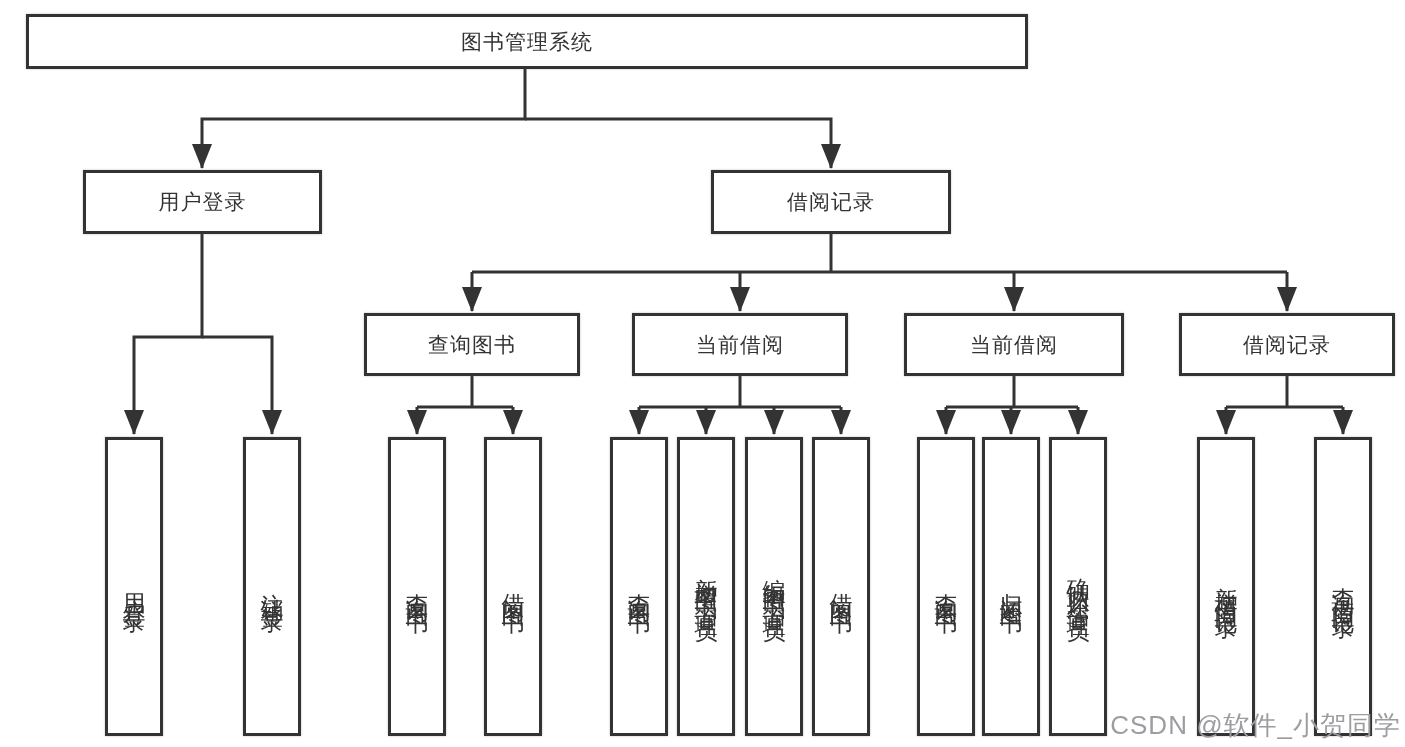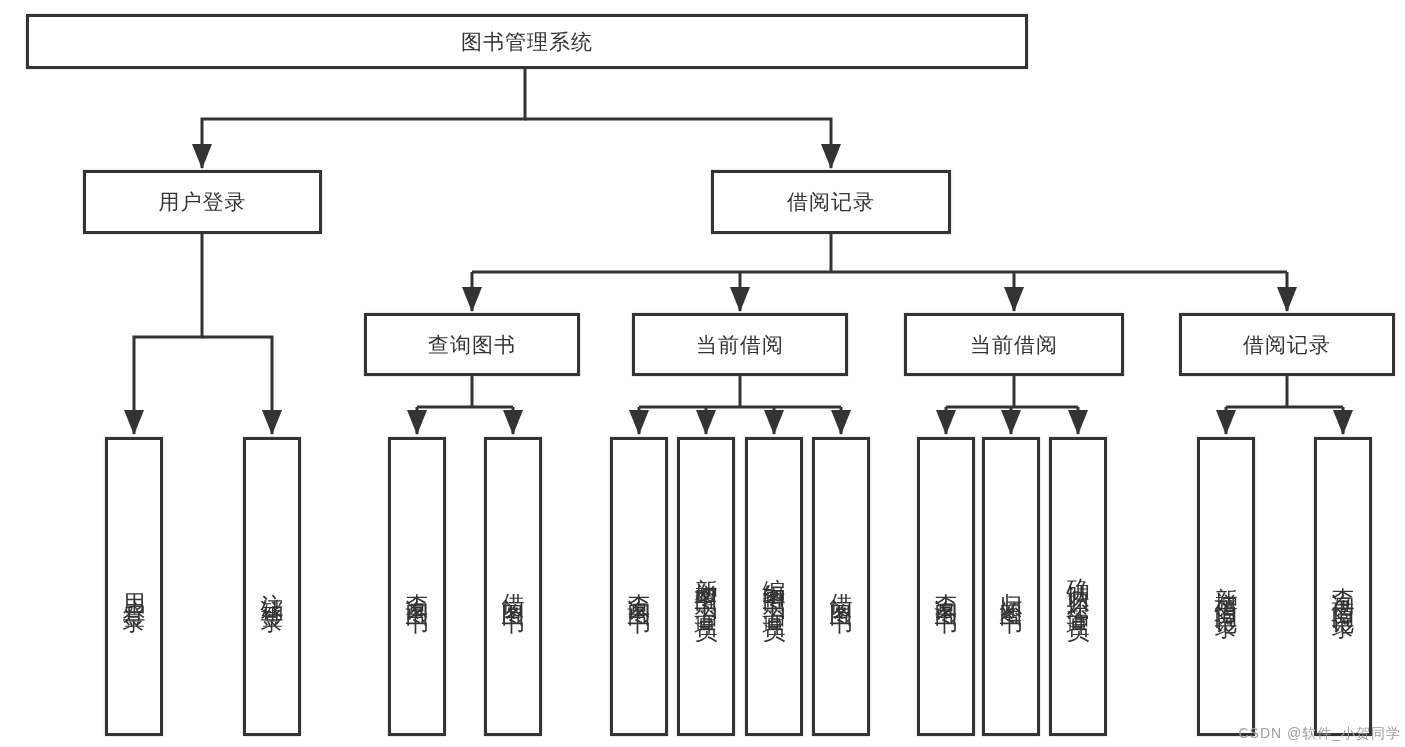--- a/index.html
+++ b/index.html
@@ -54,21 +54,21 @@
     font-size: 23px;
     letter-spacing: 6px;
     line-height: 1;
     color: #333333;
     white-space: nowrap;
   }
   .watermark {
     position: absolute;
     right: 4px;
     bottom: 4px;
-    font-size: 14px;
+    font-size: 26px;
     color: #9d9da1;
     letter-spacing: 1px;
     white-space: nowrap;
     z-index: 5;
   }
 </style>
 </head>
 <body>
 
 <div id="stage">

